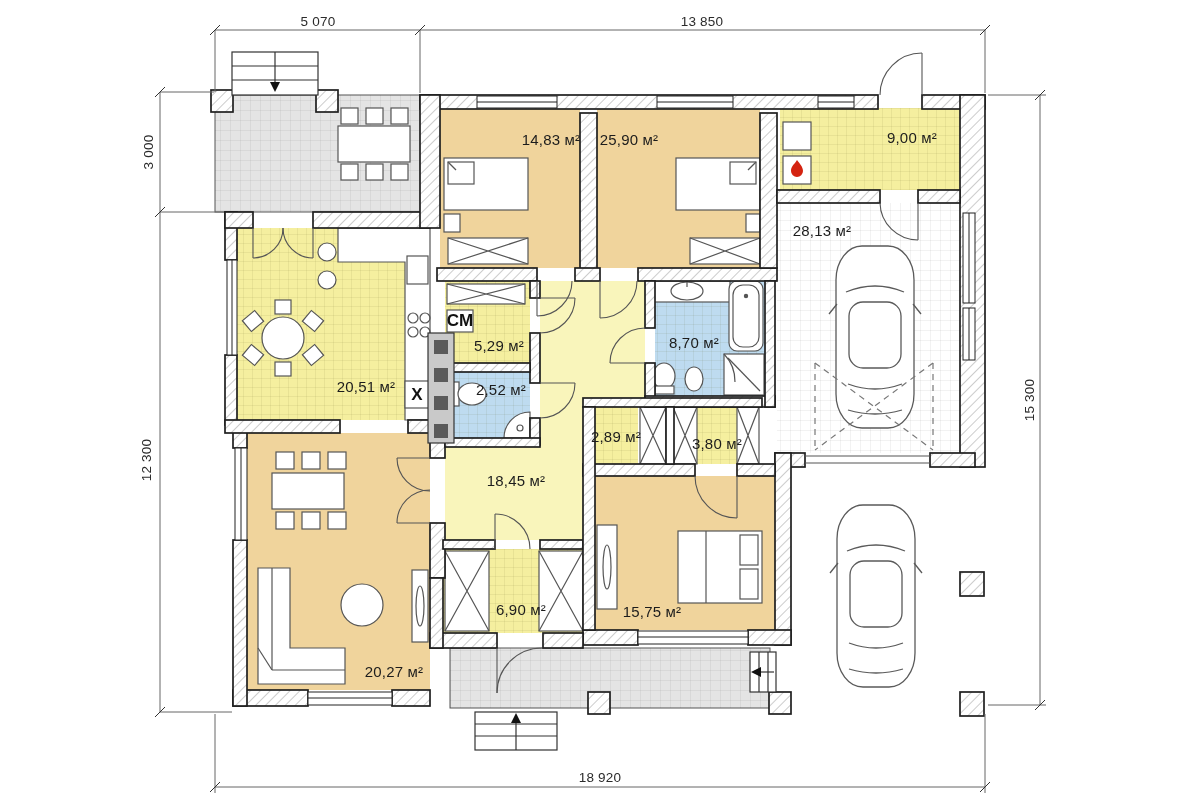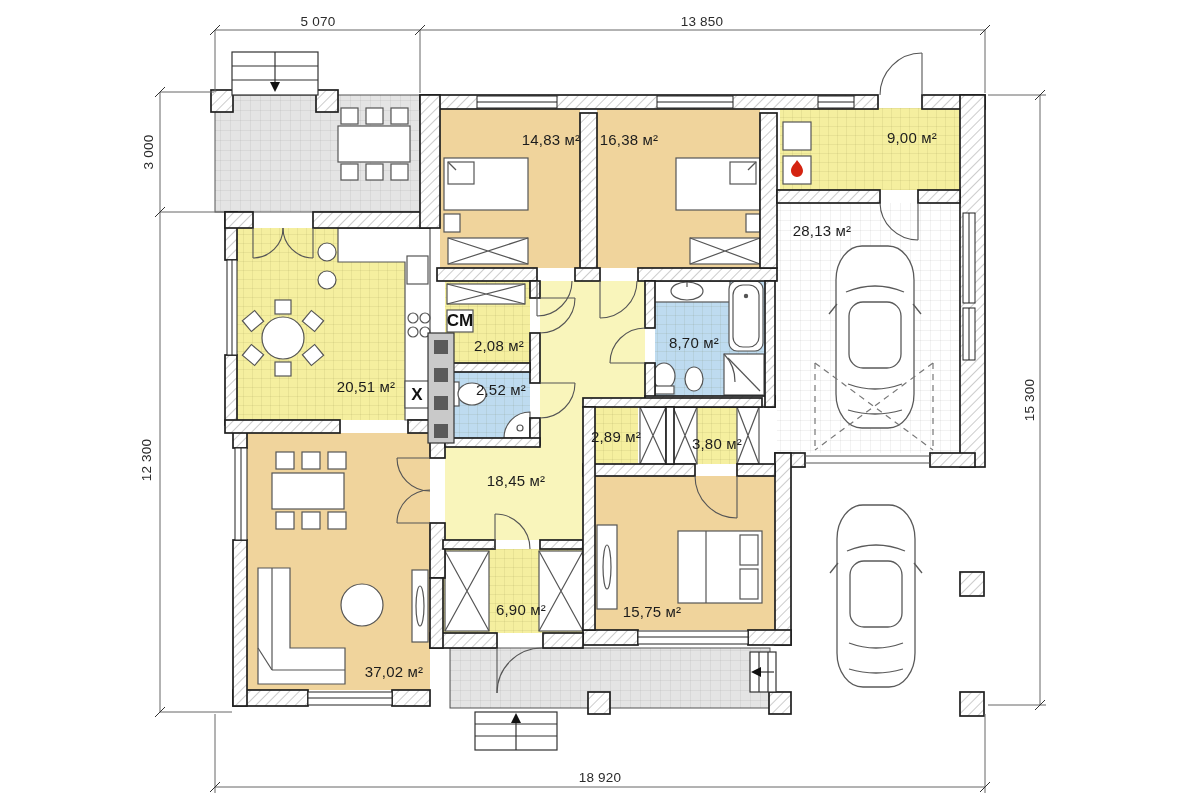--- a/index.html
+++ b/index.html
@@ -486,29 +486,29 @@
 </svg>
 
   <div class="lbl dim" style="left:318px;top:21px">5 070</div>
   <div class="lbl dim" style="left:702px;top:21px">13 850</div>
   <div class="lbl dim v" style="left:148px;top:152px">3 000</div>
   <div class="lbl dim v" style="left:146px;top:460px">12 300</div>
   <div class="lbl dim v" style="left:1029px;top:400px">15 300</div>
   <div class="lbl dim" style="left:600px;top:777px">18 920</div>
 
   <div class="lbl" style="left:551px;top:139px">14,83 м²</div>
-  <div class="lbl" style="left:629px;top:139px">16,38 м²</div>
+  <div class="lbl" style="left:629px;top:139px">25,90 м²</div>
   <div class="lbl" style="left:912px;top:137px">9,00 м²</div>
   <div class="lbl" style="left:822px;top:230px">28,13 м²</div>
   <div class="lbl" style="left:366px;top:386px">20,51 м²</div>
-  <div class="lbl" style="left:499px;top:345px">2,08 м²</div>
+  <div class="lbl" style="left:499px;top:345px">5,29 м²</div>
   <div class="lbl" style="left:501px;top:389px">2,52 м²</div>
   <div class="lbl" style="left:694px;top:342px">8,70 м²</div>
   <div class="lbl" style="left:516px;top:480px">18,45 м²</div>
   <div class="lbl" style="left:616px;top:436px">2,89 м²</div>
   <div class="lbl" style="left:717px;top:443px">3,80 м²</div>
   <div class="lbl" style="left:521px;top:609px">6,90 м²</div>
   <div class="lbl" style="left:652px;top:611px">15,75 м²</div>
-  <div class="lbl" style="left:394px;top:671px">37,02 м²</div>
+  <div class="lbl" style="left:394px;top:671px">20,27 м²</div>
 
   <div class="lbl mk" style="left:460px;top:321px">СМ</div>
   <div class="lbl mk" style="left:417px;top:395px">X</div>
 </div>
 
 </body></html>

